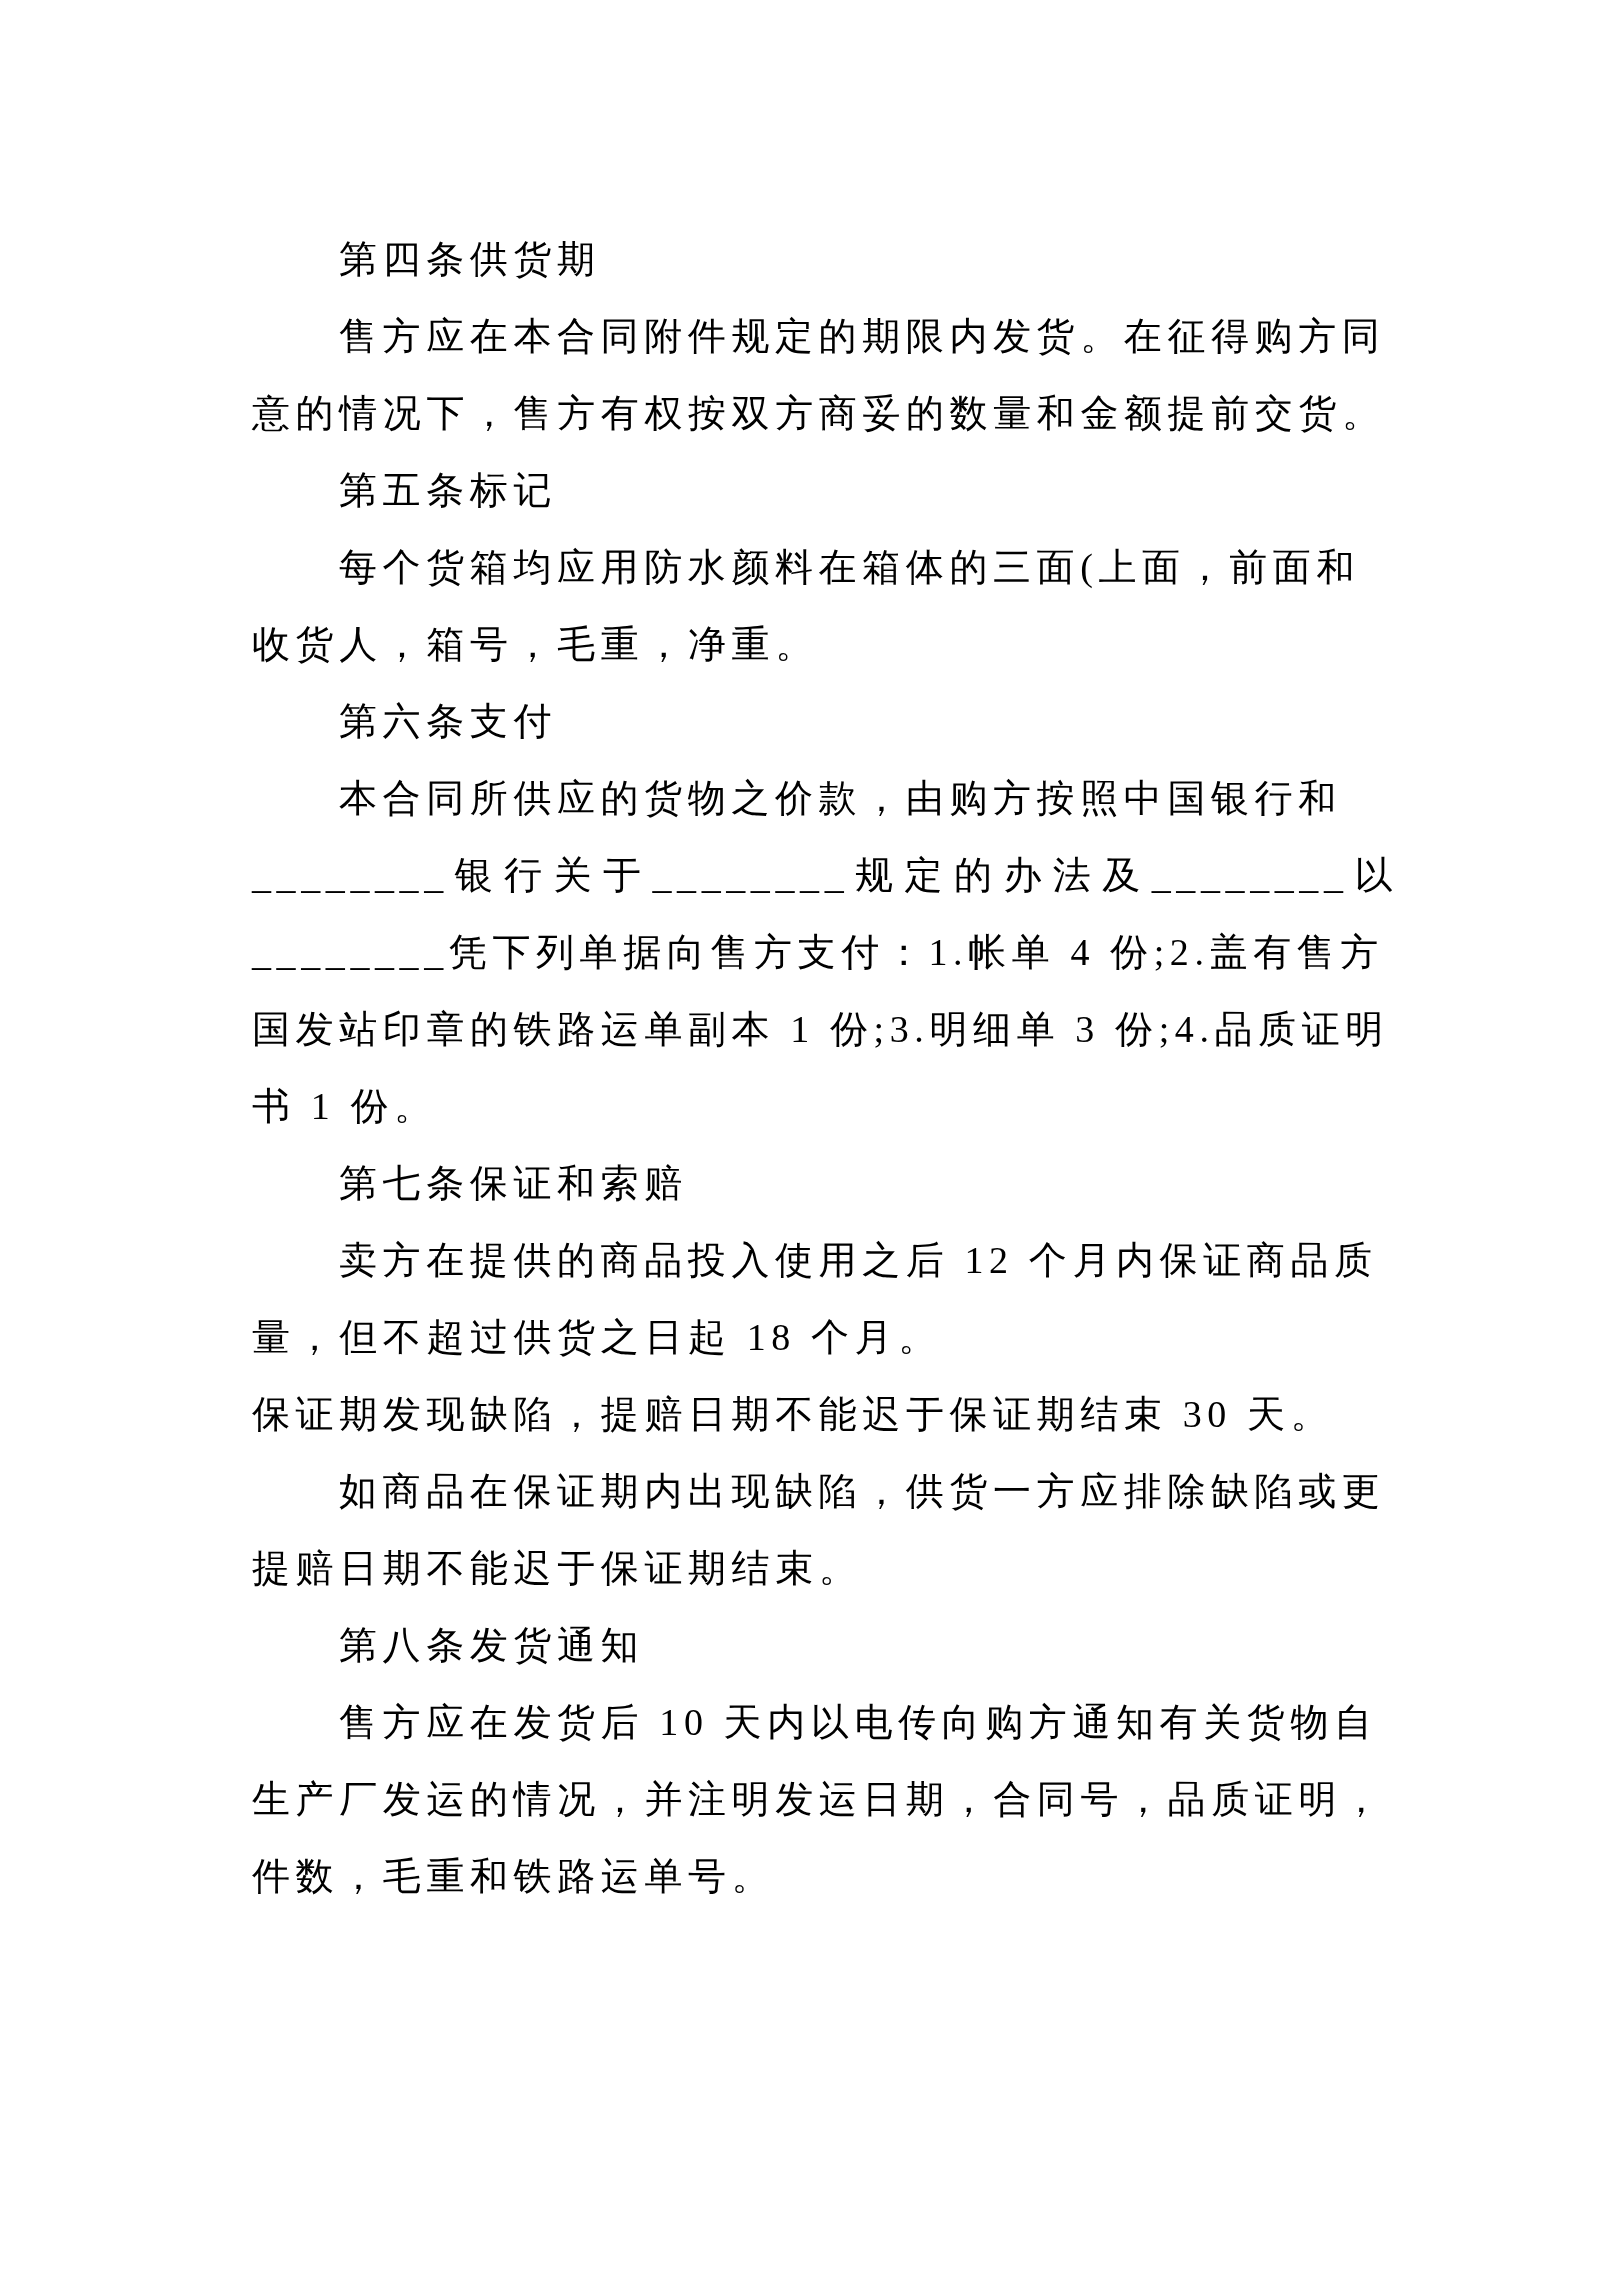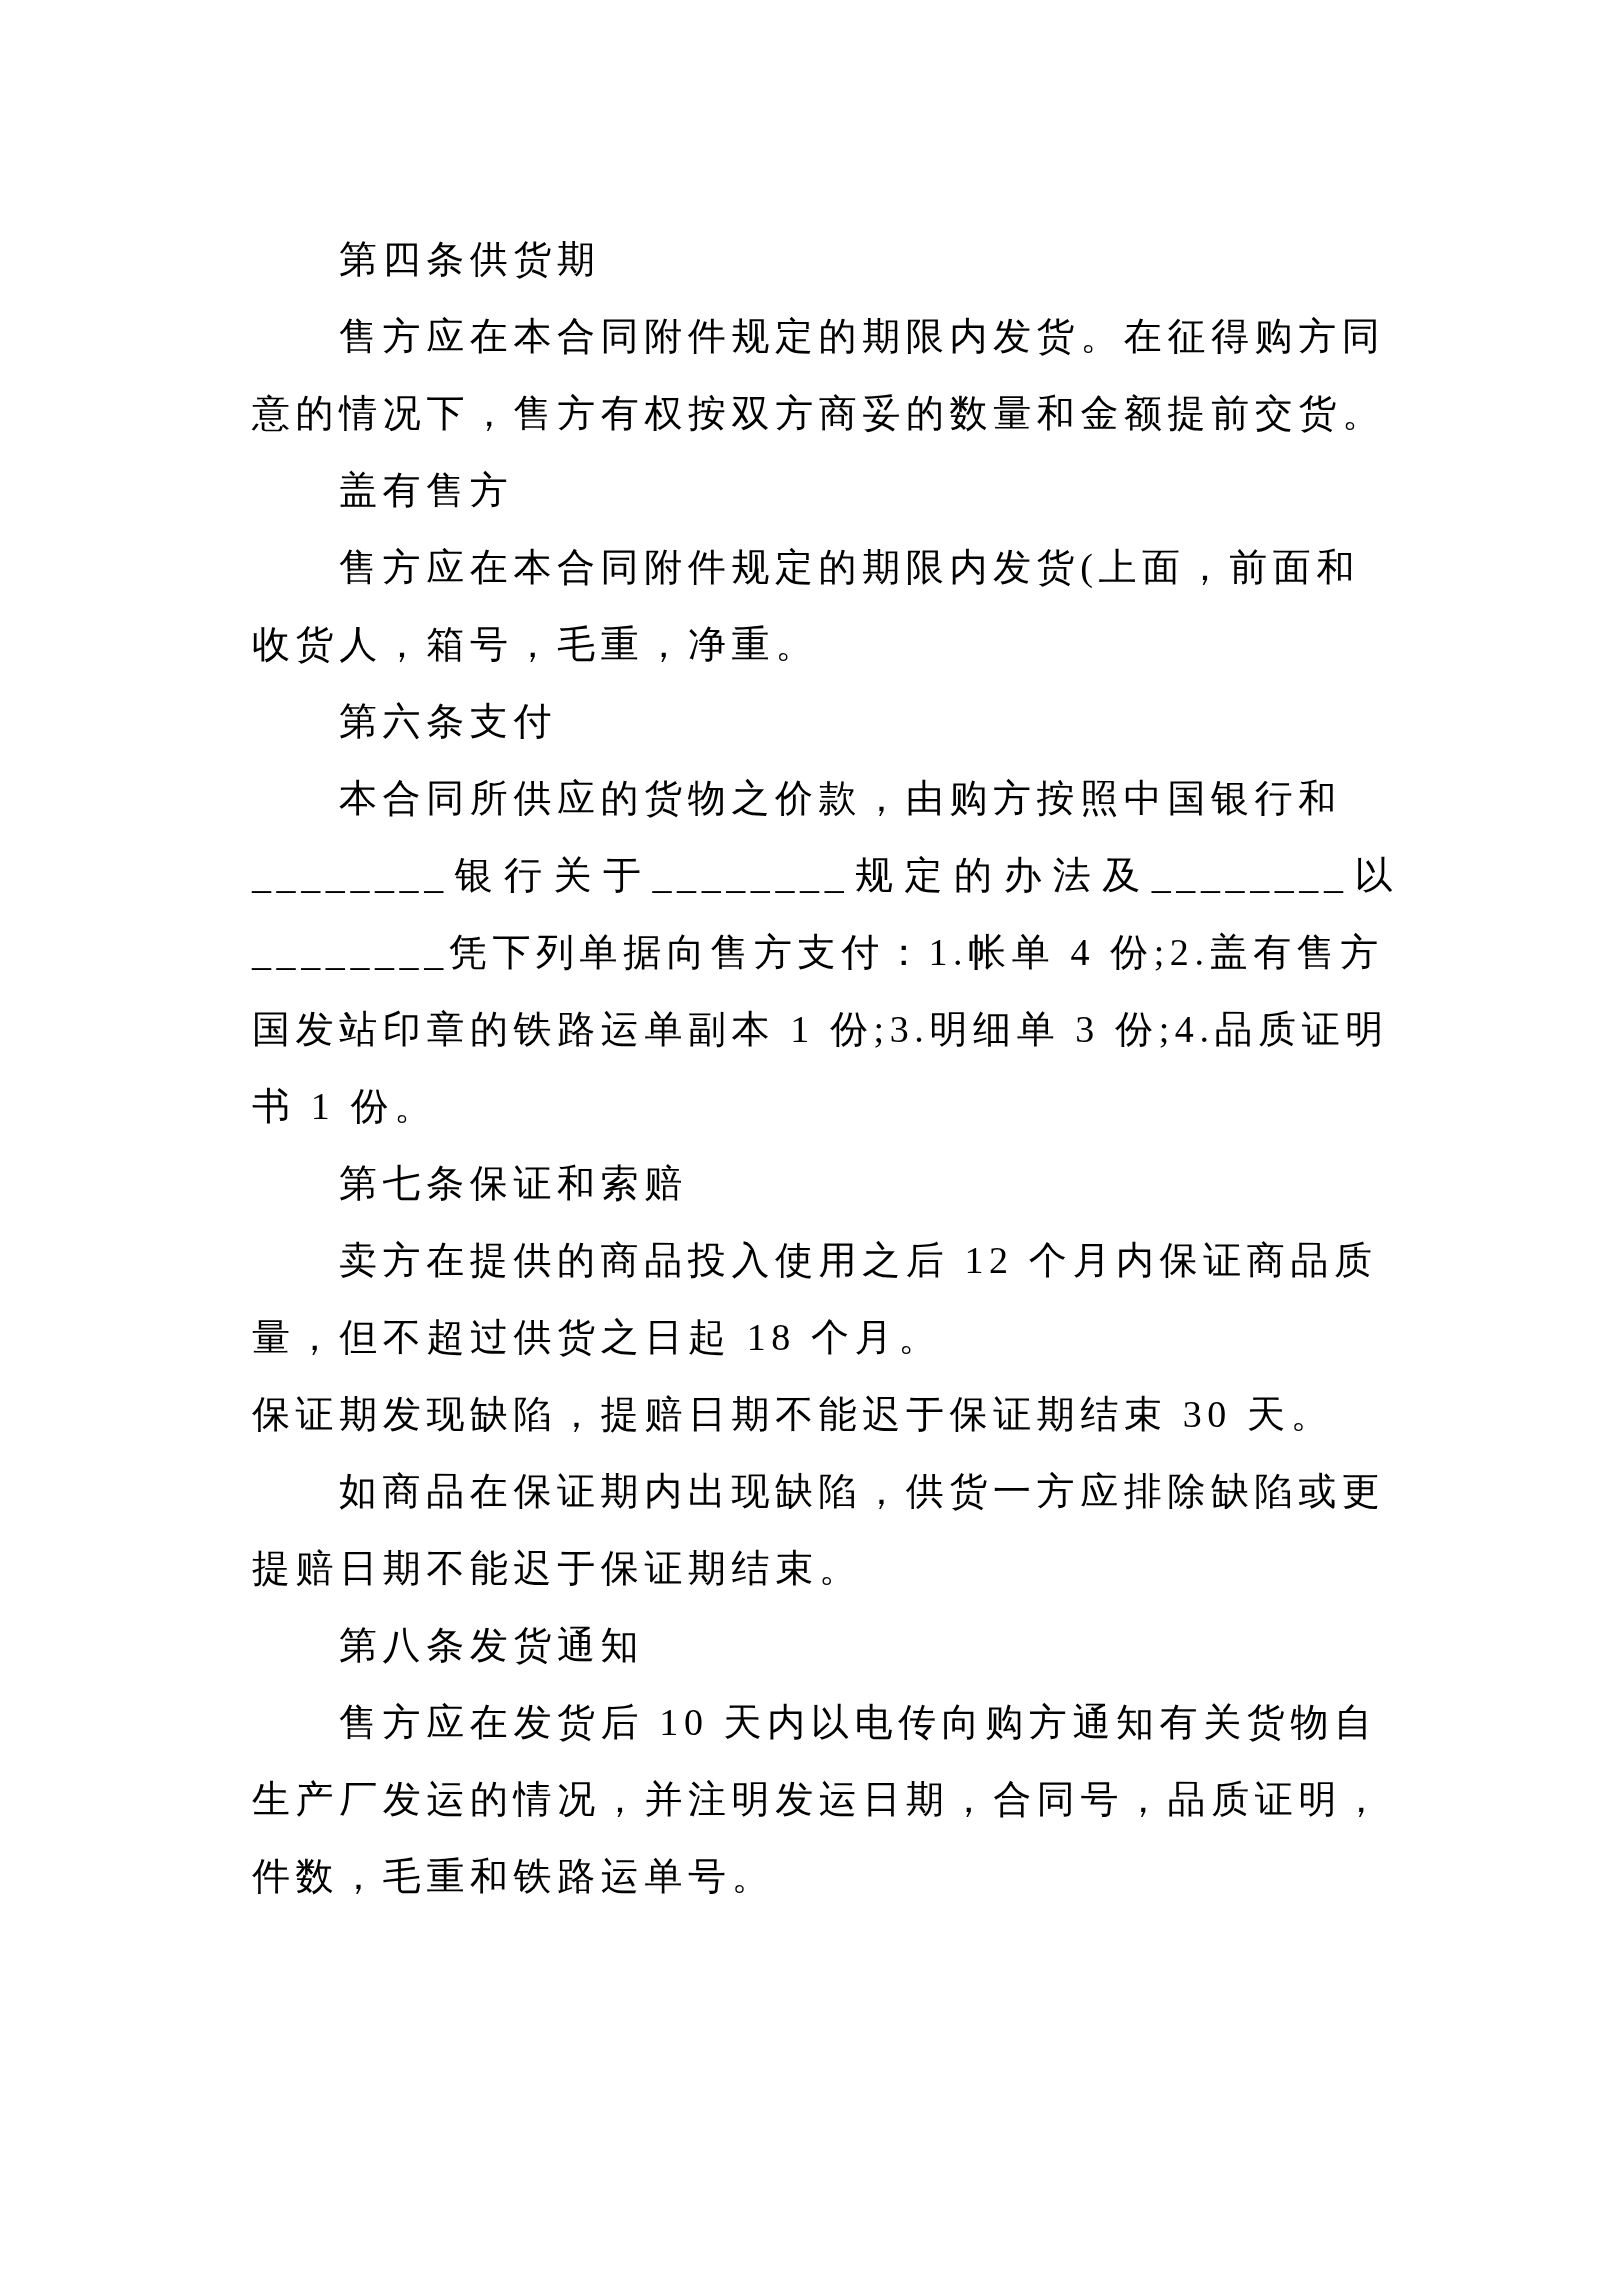--- a/index.html
+++ b/index.html
@@ -47,22 +47,22 @@
   }
 </style>
 </head>
 <body>
 
 <div class="page">
   <div class="textblock">
     <div class="line indent">第四条供货期</div>
     <div class="line indent">售方应在本合同附件规定的期限内发货。在征得购方同</div>
     <div class="line">意的情况下，售方有权按双方商妥的数量和金额提前交货。</div>
-    <div class="line indent">盖有售方</div>
-    <div class="line indent">售方应在本合同附件规定的期限内发货(上面，前面和</div>
+    <div class="line indent">第五条标记</div>
+    <div class="line indent">每个货箱均应用防水颜料在箱体的三面(上面，前面和</div>
     <div class="line">收货人，箱号，毛重，净重。</div>
     <div class="line indent">第六条支付</div>
     <div class="line indent">本合同所供应的货物之价款，由购方按照中国银行和</div>
     <div class="line spread">________银行关于________规定的办法及________以</div>
     <div class="line">________凭下列单据向售方支付：1.帐单 4 份;2.盖有售方</div>
     <div class="line">国发站印章的铁路运单副本 1 份;3.明细单 3 份;4.品质证明</div>
     <div class="line">书 1 份。</div>
     <div class="line indent">第七条保证和索赔</div>
     <div class="line indent">卖方在提供的商品投入使用之后 12 个月内保证商品质</div>
     <div class="line">量，但不超过供货之日起 18 个月。</div>

